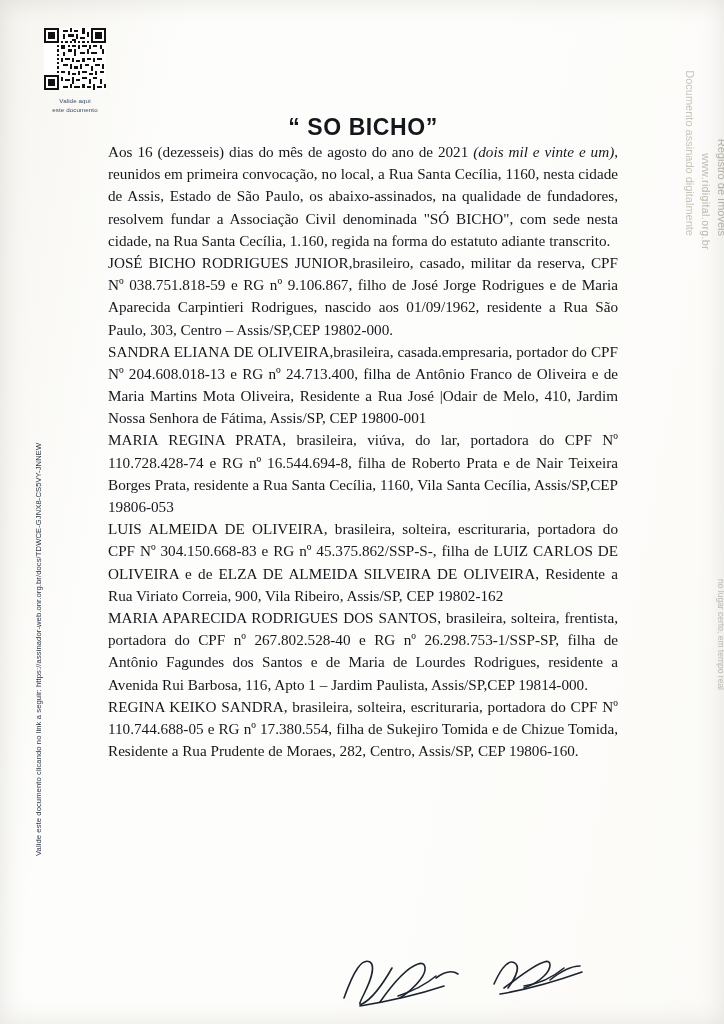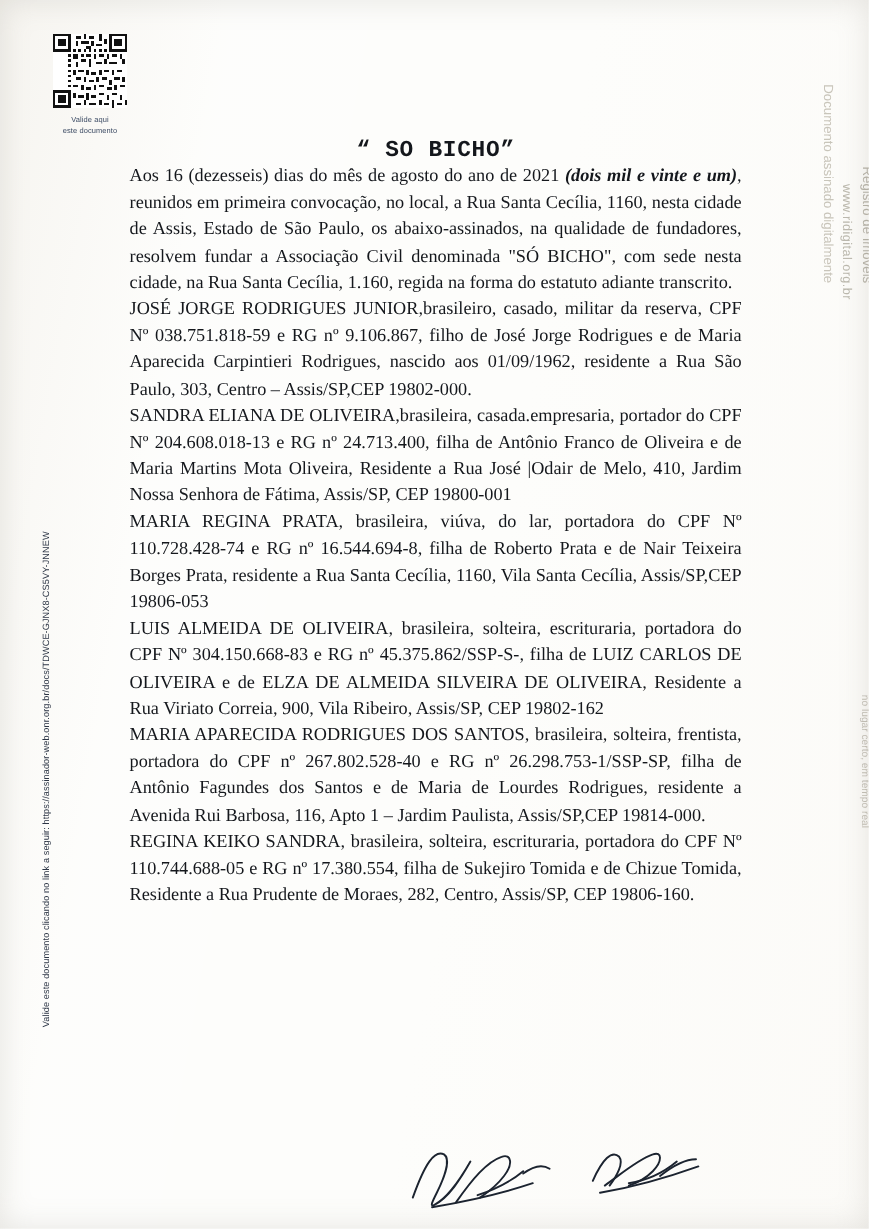--- a/index.html
+++ b/index.html
@@ -134,25 +134,25 @@
 
   
   .doc {
     position: absolute;
     left: 108px;
     top: 0;
     width: 510px;
   }
   .title-main {
     text-align: center;
-    font-size: 19px;
+    font-size: 23px;
     font-weight: bold;
     letter-spacing: 0.6px;
     margin-top: 114px;
-    font-family: Liberation Mono, monospace;
+    font-family: Liberation Sans, sans-serif;
   }
   .title-sub {
     text-align: center;
     font-size: 19px;
     font-weight: bold;
     text-decoration: underline;
     margin-top: 64px;
     letter-spacing: 0.2px;
     font-family: "Liberation Serif", serif;
   }
@@ -161,21 +161,21 @@
     margin: 0;
     font-size: 15.2px;
     line-height: 1.46;
     text-align: justify;
     text-justify: inter-word;
     font-family: "Liberation Serif", serif;
   }
   .p-open   { margin-top: 22px; }
   .p-found  { margin-top: 20px; }
   .person   { margin-top: 17px; }
-  .italic   { font-style: italic; font-weight: bold; }
+  .italic   { font-style: italic; }
 
   
   .sig-area {
     position: absolute;
     left: 330px;
     top: 952px;
     width: 260px;
     height: 70px;
   }
   .sig {
@@ -323,21 +323,21 @@
   </div>
 
   <div class="doc">
 
     <div class="title-main">“  SO BICHO”</div>
 
 
     <p class="para p-open"><span>Aos 16 (dezesseis) dias do mês de agosto do ano de 2021 </span><span class="italic">(dois mil e vinte e um)</span><span>, reunidos em primeira convocação, no local, a Rua Santa Cecília, 1160, nesta cidade de Assis, Estado de São Paulo, os abaixo-assinados, na qualidade de fundadores, resolvem fundar a Associação Civil denominada "SÓ BICHO", com sede nesta cidade, na Rua Santa Cecília, 1.160, regida na forma do estatuto adiante transcrito.</span></p>
 
 
-    <p class="para person"><span>JOSÉ JORGE RODRIGUES JUNIOR</span><span>,brasileiro, casado, militar da reserva, CPF Nº 038.751.818-59 e RG nº 9.106.867, filho de José Jorge Rodrigues e de Maria Aparecida Carpintieri Rodrigues, nascido aos 01/09/1962, residente a Rua São Paulo, 303, Centro – Assis/SP,CEP 19802-000.</span></p>
+    <p class="para person"><span>JOSÉ BICHO RODRIGUES JUNIOR</span><span>,brasileiro, casado, militar da reserva, CPF Nº 038.751.818-59 e RG nº 9.106.867, filho de José Jorge Rodrigues e de Maria Aparecida Carpintieri Rodrigues, nascido aos 01/09/1962, residente a Rua São Paulo, 303, Centro – Assis/SP,CEP 19802-000.</span></p>
 
     <p class="para person"><span>SANDRA ELIANA DE OLIVEIRA</span><span>,brasileira, casada.empresaria, portador  do  CPF Nº 204.608.018-13 e RG nº 24.713.400, filha de Antônio Franco de Oliveira e de Maria Martins Mota Oliveira, Residente a Rua José |Odair  de Melo, 410, Jardim Nossa Senhora de Fátima, Assis/SP, CEP 19800-001</span></p>
 
     <p class="para person"><span>MARIA REGINA PRATA</span><span>, brasileira, viúva, do lar, portadora do   CPF Nº 110.728.428-74 e RG nº 16.544.694-8, filha de Roberto Prata e de Nair Teixeira Borges Prata, residente a Rua Santa Cecília, 1160, Vila Santa Cecília, Assis/SP,CEP 19806-053</span></p>
 
     <p class="para person"><span>LUIS ALMEIDA DE OLIVEIRA</span><span>, brasileira, solteira, escrituraria, portadora do CPF Nº 304.150.668-83 e RG nº 45.375.862/SSP-S-, filha de LUIZ CARLOS DE OLIVEIRA e de ELZA DE ALMEIDA SILVEIRA DE OLIVEIRA, Residente a Rua Viriato Correia, 900, Vila Ribeiro, Assis/SP, CEP 19802-162</span></p>
 
     <p class="para person"><span>MARIA APARECIDA RODRIGUES DOS SANTOS</span><span>, brasileira, solteira, frentista, portadora  do  CPF nº 267.802.528-40 e RG nº 26.298.753-1/SSP-SP, filha de Antônio Fagundes dos Santos e de Maria de Lourdes Rodrigues, residente a Avenida Rui Barbosa, 116, Apto 1 – Jardim Paulista, Assis/SP,CEP 19814-000.</span></p>
 
     <p class="para person"><span>REGINA KEIKO SANDRA</span><span>, brasileira, solteira, escrituraria, portadora do CPF Nº 110.744.688-05 e RG nº 17.380.554, filha de Sukejiro Tomida e de Chizue Tomida, Residente a Rua Prudente de Moraes, 282, Centro, Assis/SP, CEP 19806-160.</span></p>

